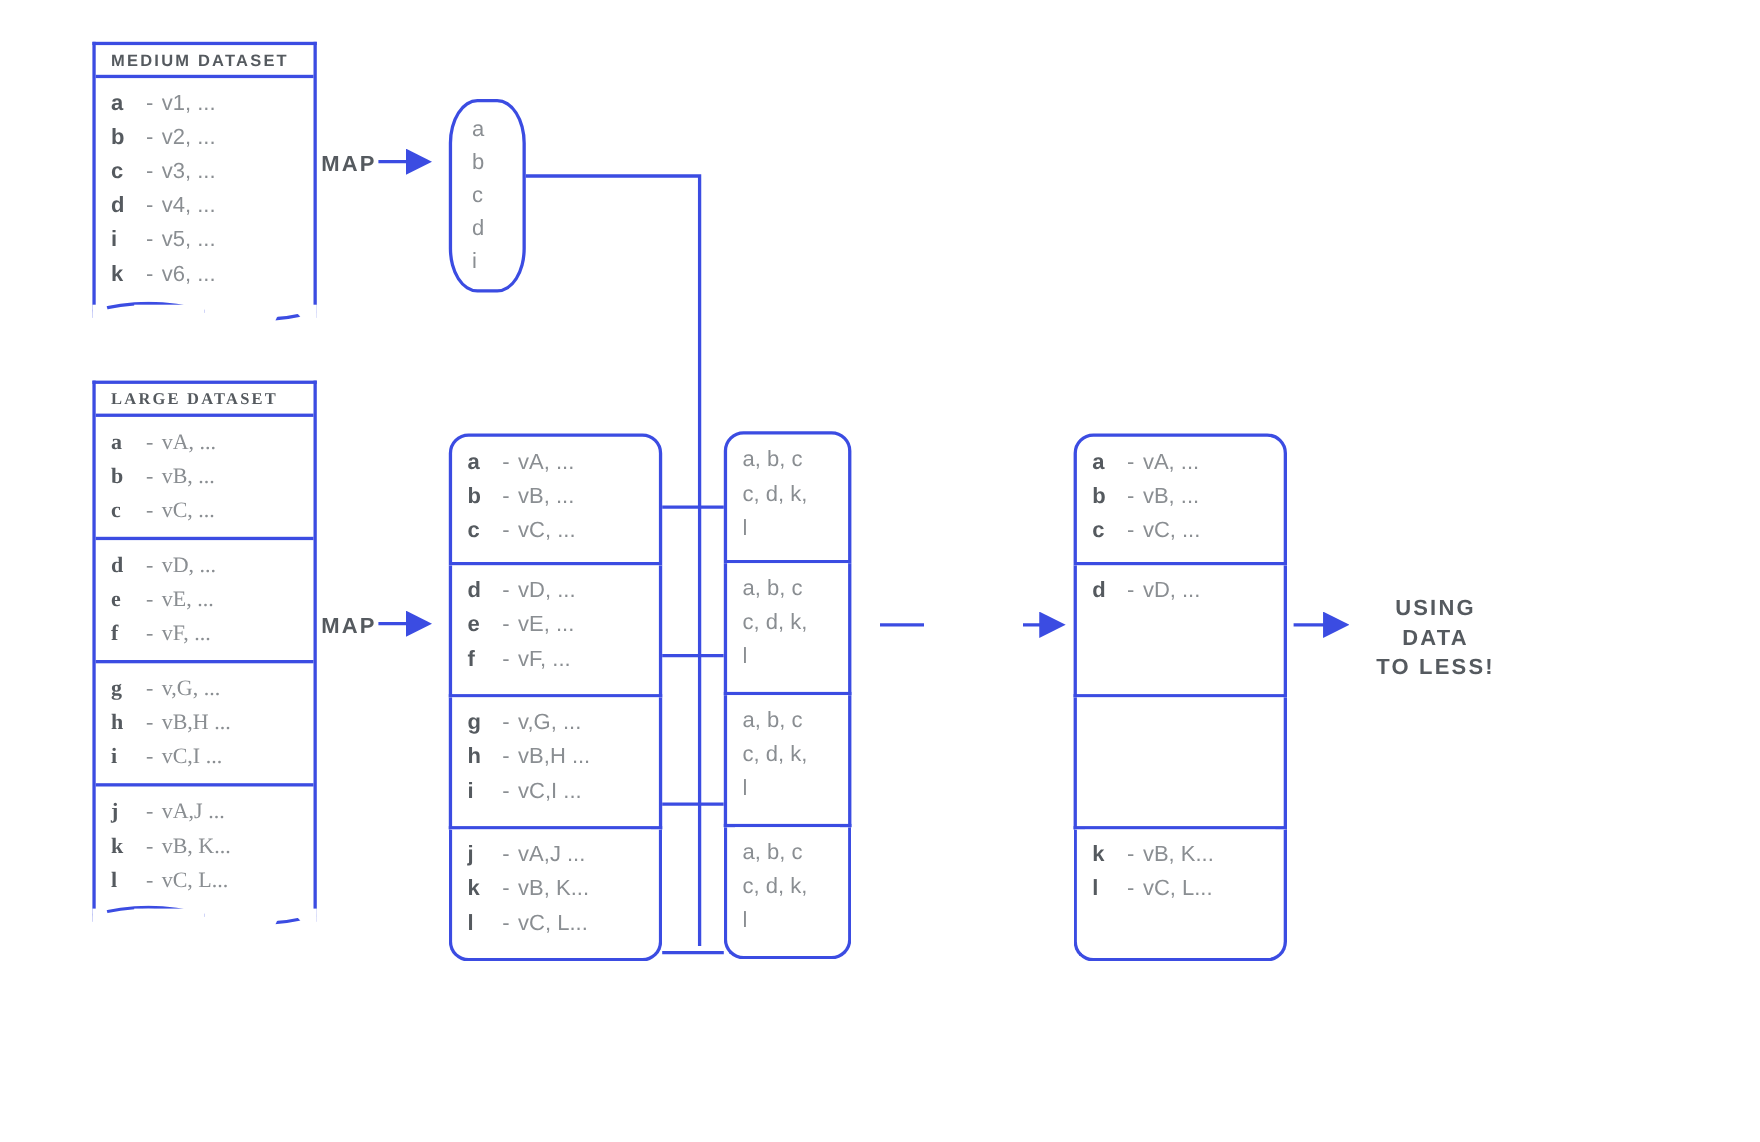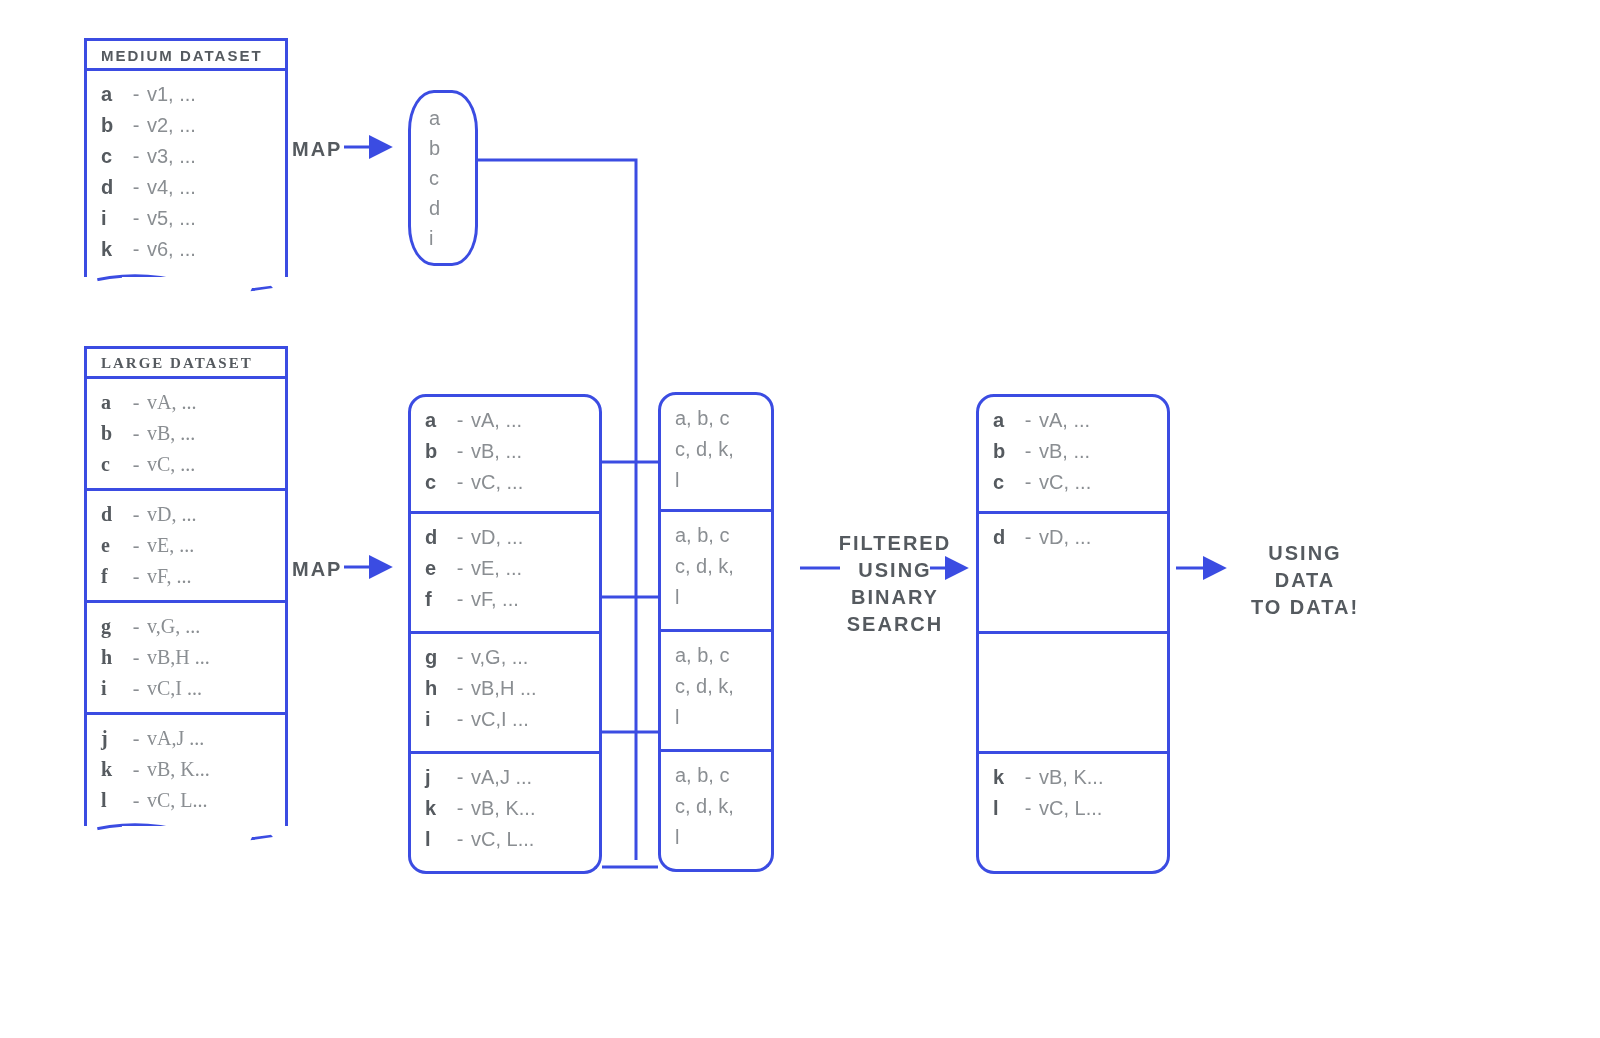--- a/index.html
+++ b/index.html
@@ -361,25 +361,20 @@
         <div class="rowplain">c, d, k,</div>
         <div class="rowplain">l</div>
       </div>
     </div>
 
   <div class="arrow" style="left:800px; top:556px;">
     <svg width="40" height="24">
         <line x1="0" y1="12" x2="40" y2="12" stroke="#3b4ce2" stroke-width="3"></line>
       </svg>
   </div>
-  <div class="op" style="left:810px; top:530px; width:170px; line-height:1.35;">
-    <div>FILTERED</div>
-    <div>USING</div>
-    <div>BINARY SEARCH</div>
-  </div>
   <div class="arrow" style="left:930px; top:556px;">
     <svg width="44" height="24">
         <defs>
           <marker id="ah3" viewBox="0 0 10 10" refX="8" refY="5" markerWidth="8" markerHeight="8" orient="auto">
             <path d="M0 0 L10 5 L0 10 z" fill="#3b4ce2"></path>
           </marker>
         </defs>
       <line x1="0" y1="12" x2="34" y2="12" stroke="#3b4ce2" stroke-width="3" marker-end="url(#ah3)"></line>
       </svg>
   </div>
@@ -429,16 +424,16 @@
         <defs>
           <marker id="ah4" viewBox="0 0 10 10" refX="8" refY="5" markerWidth="8" markerHeight="8" orient="auto">
             <path d="M0 0 L10 5 L0 10 z" fill="#3b4ce2"></path>
           </marker>
         </defs>
       <line x1="0" y1="12" x2="46" y2="12" stroke="#3b4ce2" stroke-width="3" marker-end="url(#ah4)"></line>
       </svg>
   </div>
   <div class="op" style="left:1240px; top:540px; width:130px; line-height:1.35;">
     <div>USING DATA</div>
-    <div>TO DATA!</div>
+    <div>TO LESS!</div>
   </div>
 
 </div>
 
 </body></html>

